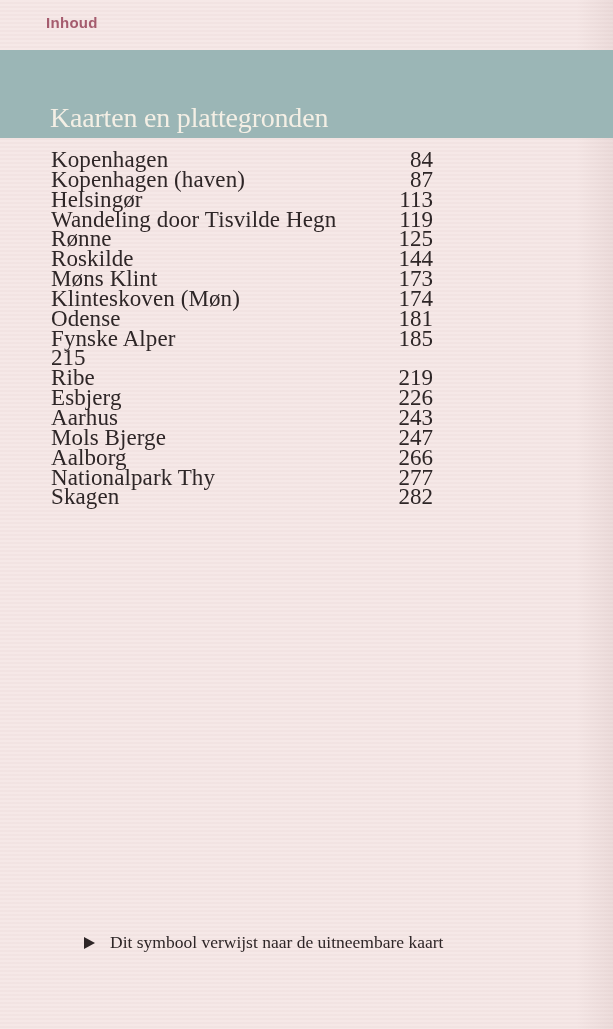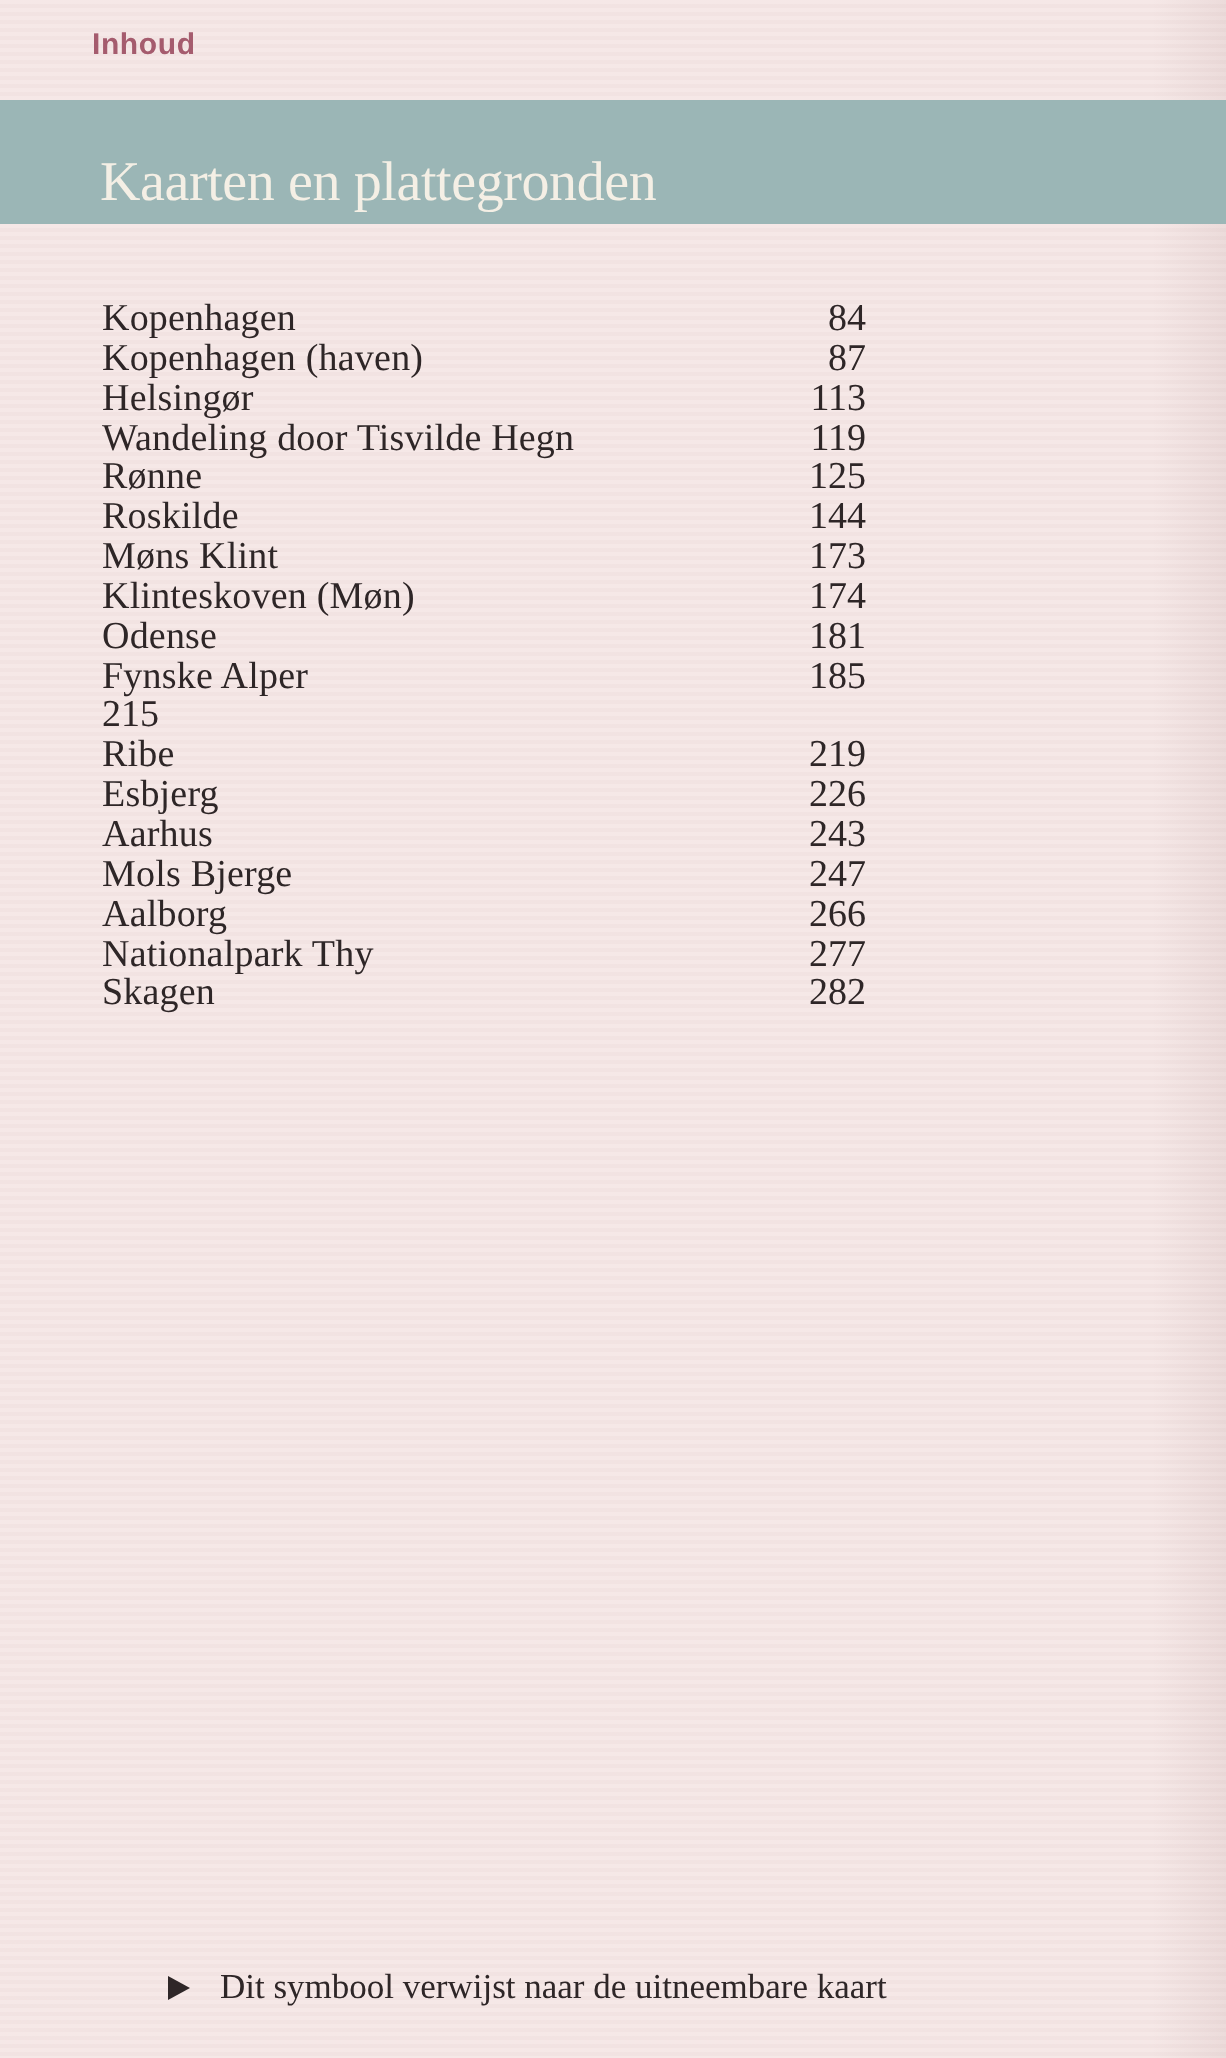--- a/index.html
+++ b/index.html
@@ -19,44 +19,44 @@
     pointer-events: none;
   }
   .header-label {
     position: absolute; left: 46px; top: 14px;
     font-family: "Liberation Sans", sans-serif;
     font-weight: bold; font-size: 15px; letter-spacing: 0.3px;
     color: var(--header-label, #a55c6e);
   }
   .banner {
     position: absolute; left: 0; top: 50px;
-    width: 613px; height: 62px;
+    width: 613px; height: 88px;
     background: var(--banner, #9bb6b6);
   }
   .banner-title {
     position: absolute; left: 50px; bottom: 6px;
     font-size: 28px; line-height: 1; font-weight: normal;
     letter-spacing: -0.2px;
     color: var(--banner-text, #f4efe5);
   }
   .toc {
     position: absolute; left: 51px; top: 150px;
     width: 382px;
-    font-size: 19px;
+    font-size: 23px;
     color: var(--body-text, #2e2627);
   }
   .toc-row {
     display: flex; justify-content: space-between; align-items: baseline;
     height: 19.85px; line-height: 19.85px;
     white-space: nowrap;
   }
   .toc-name { letter-spacing: 0.1px; }
   .toc-num  { text-align: left; }
   .footer {
-    position: absolute; left: 48px; top: 983px;
+    position: absolute; left: 48px; top: 932px;
     display: flex; align-items: center;
     font-size: 17.5px;
     color: var(--body-text, #2e2627);
     white-space: nowrap;
     padding-left: 36px;
   }
   .tri-icon {
     width: 0; height: 0; flex: none;
     border-top: 6.5px solid transparent;
     border-bottom: 6.5px solid transparent;

